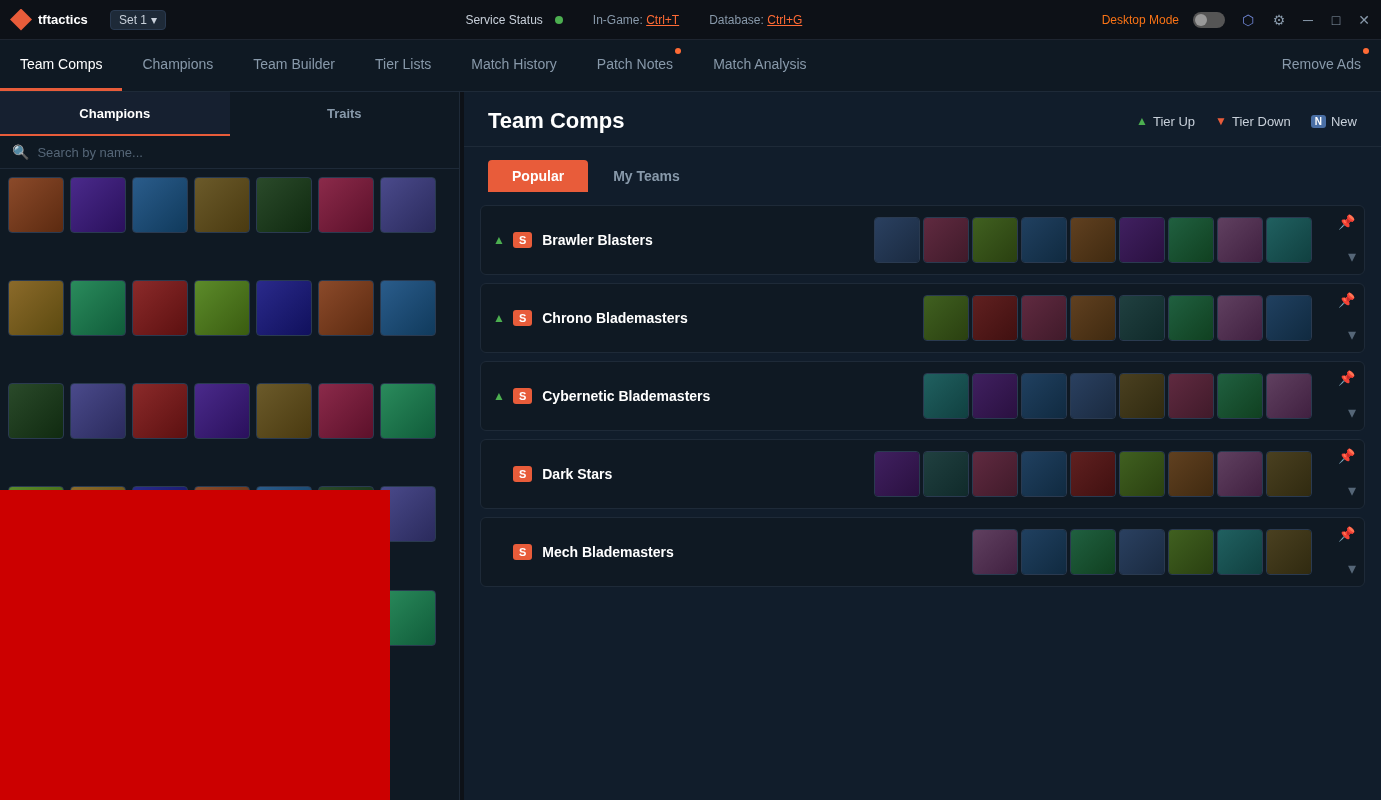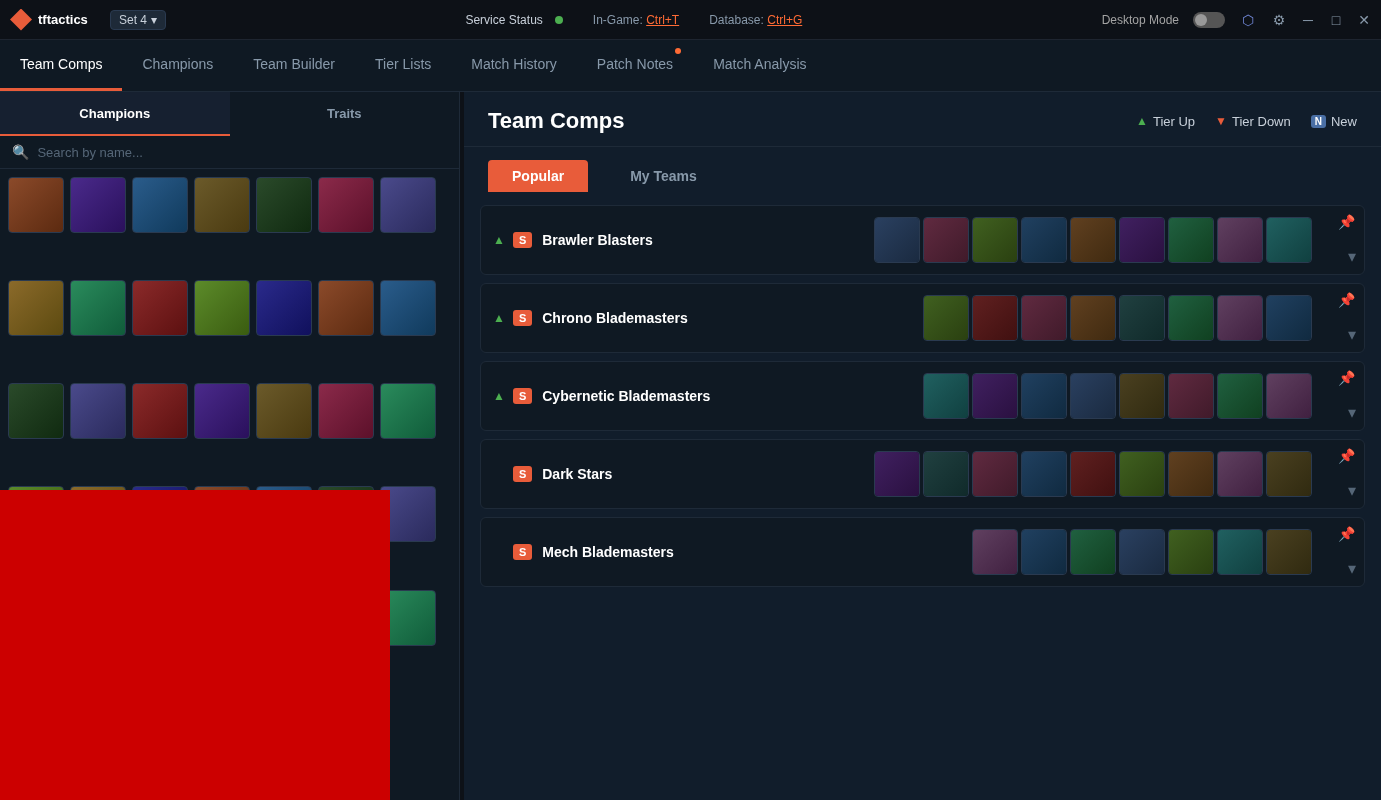--- a/index.html
+++ b/index.html
@@ -72,21 +72,21 @@
       background: #4caf50;
     }
     .ingame-label { color: #8899aa; }
     .shortcut { color: #ff6b35; text-decoration: underline; cursor: pointer; }
     .title-right {
       display: flex;
       align-items: center;
       gap: 14px;
       font-size: 12px;
     }
-    .desktop-mode-label { color: #a3a3a3; }
+    .desktop-mode-label { color: #f97316; }
     .toggle-switch {
       width: 32px;
       height: 16px;
       background: #555;
       border-radius: 8px;
       position: relative;
       cursor: pointer;
     }
     .toggle-knob {
       width: 12px;
@@ -285,21 +285,21 @@
       font-weight: 700;
       border-radius: 3px;
       padding: 1px 4px;
     }
 
     
     .comp-tabs {
       display: flex;
       align-items: center;
       padding: 12px 24px 0;
-      gap: 17px;
+      gap: 0;
     }
     .comp-tab {
       padding: 8px 24px;
       border-radius: 4px 4px 0 0;
       font-size: 14px;
       font-weight: 600;
       cursor: pointer;
     }
     .comp-tab.active {
       background: #e85c3a;
@@ -429,21 +429,21 @@
   </style>
 </head>
 <body>
 
 <div class="title-bar">
   <div class="logo-area">
     <div class="logo-icon"></div>
     <span class="logo-text">tftactics</span>
   </div>
   <div class="set-badge">
-    <span>Set 4</span>
+    <span>Set 1</span>
     <span>▾</span>
   </div>
   <div class="title-center">
     <div class="service-status">
       <span>Service Status</span>
       <div class="status-dot"></div>
     </div>
     <div>
       <span class="ingame-label">In-Game:</span>
       <span class="shortcut">Ctrl+T</span>
@@ -483,20 +483,24 @@
     <span>Match History</span>
   </div>
   <div class="nav-item" style="position:relative;">
     <span>Patch Notes</span>
     <div class="nav-dot"></div>
   </div>
   <div class="nav-item">
     <span>Match Analysis</span>
   </div>
   <div class="nav-spacer"></div>
+  <div class="nav-item" style="position:relative;">
+    <span>Remove Ads</span>
+    <div class="nav-dot"></div>
+  </div>
 </div>
 
 <div class="main-layout">
 
   <div class="left-panel">
     <div class="left-tabs">
       <div class="left-tab active">
         <span>Champions</span>
       </div>
       <div class="left-tab">

